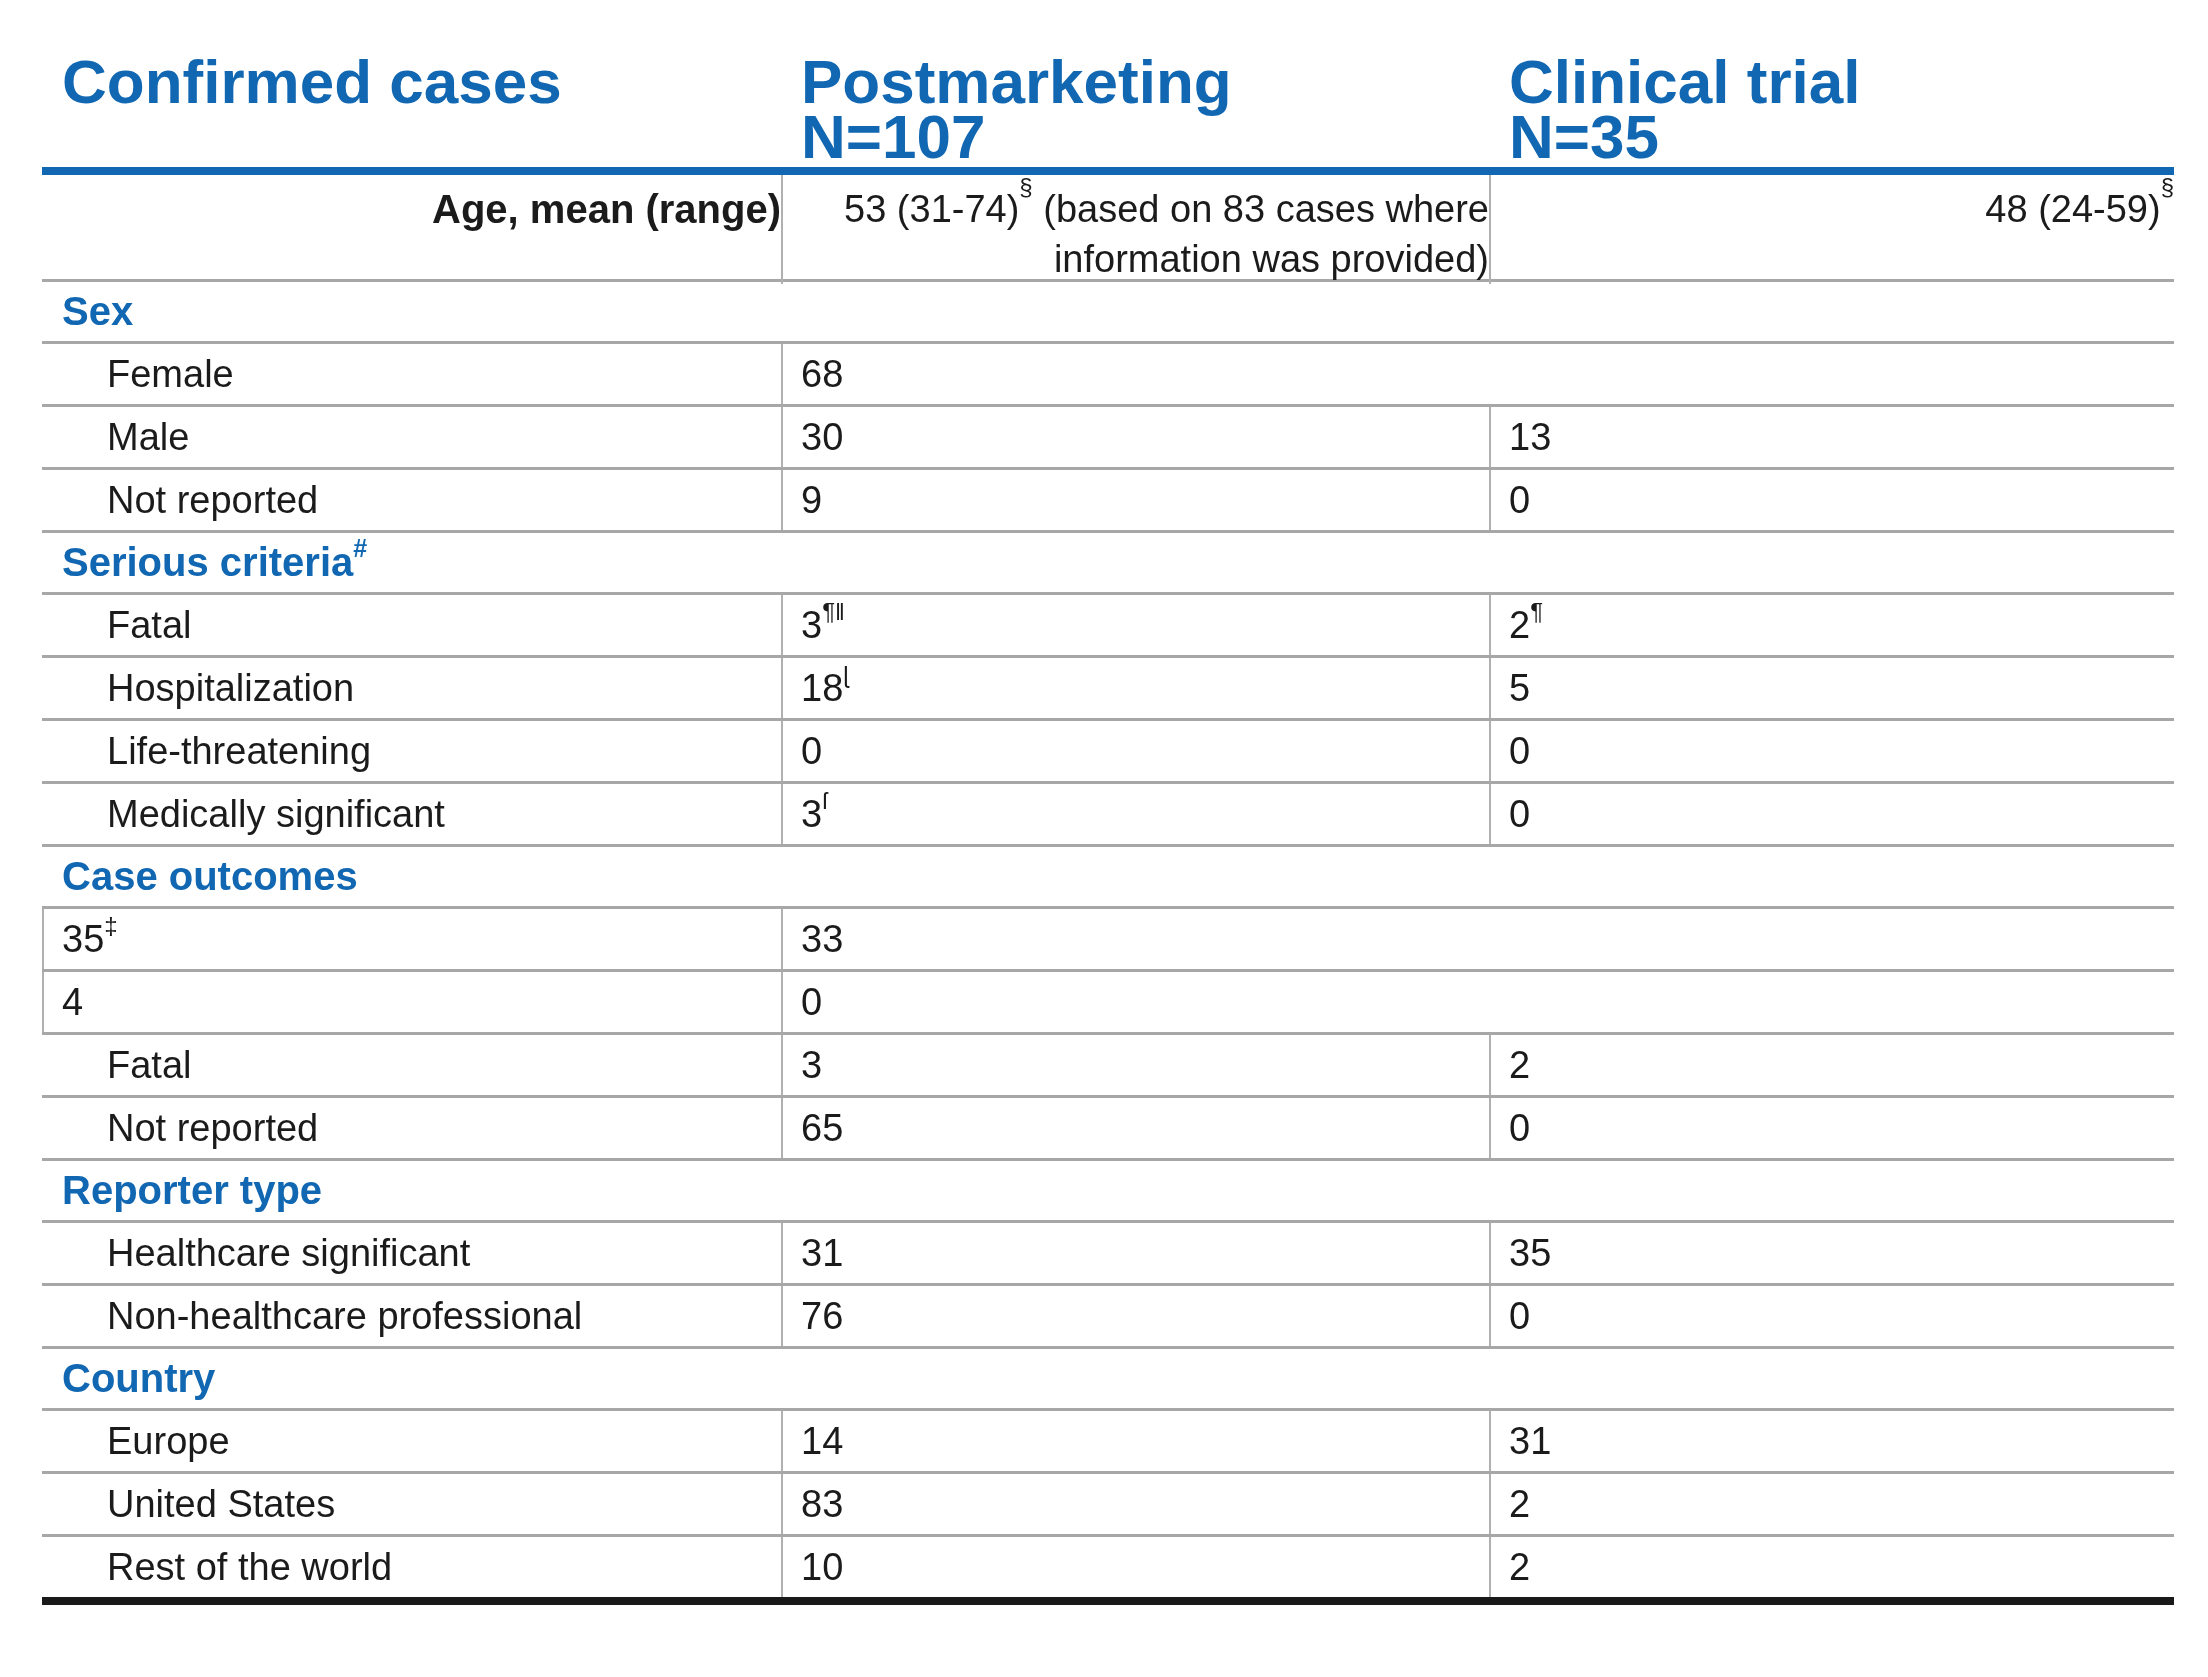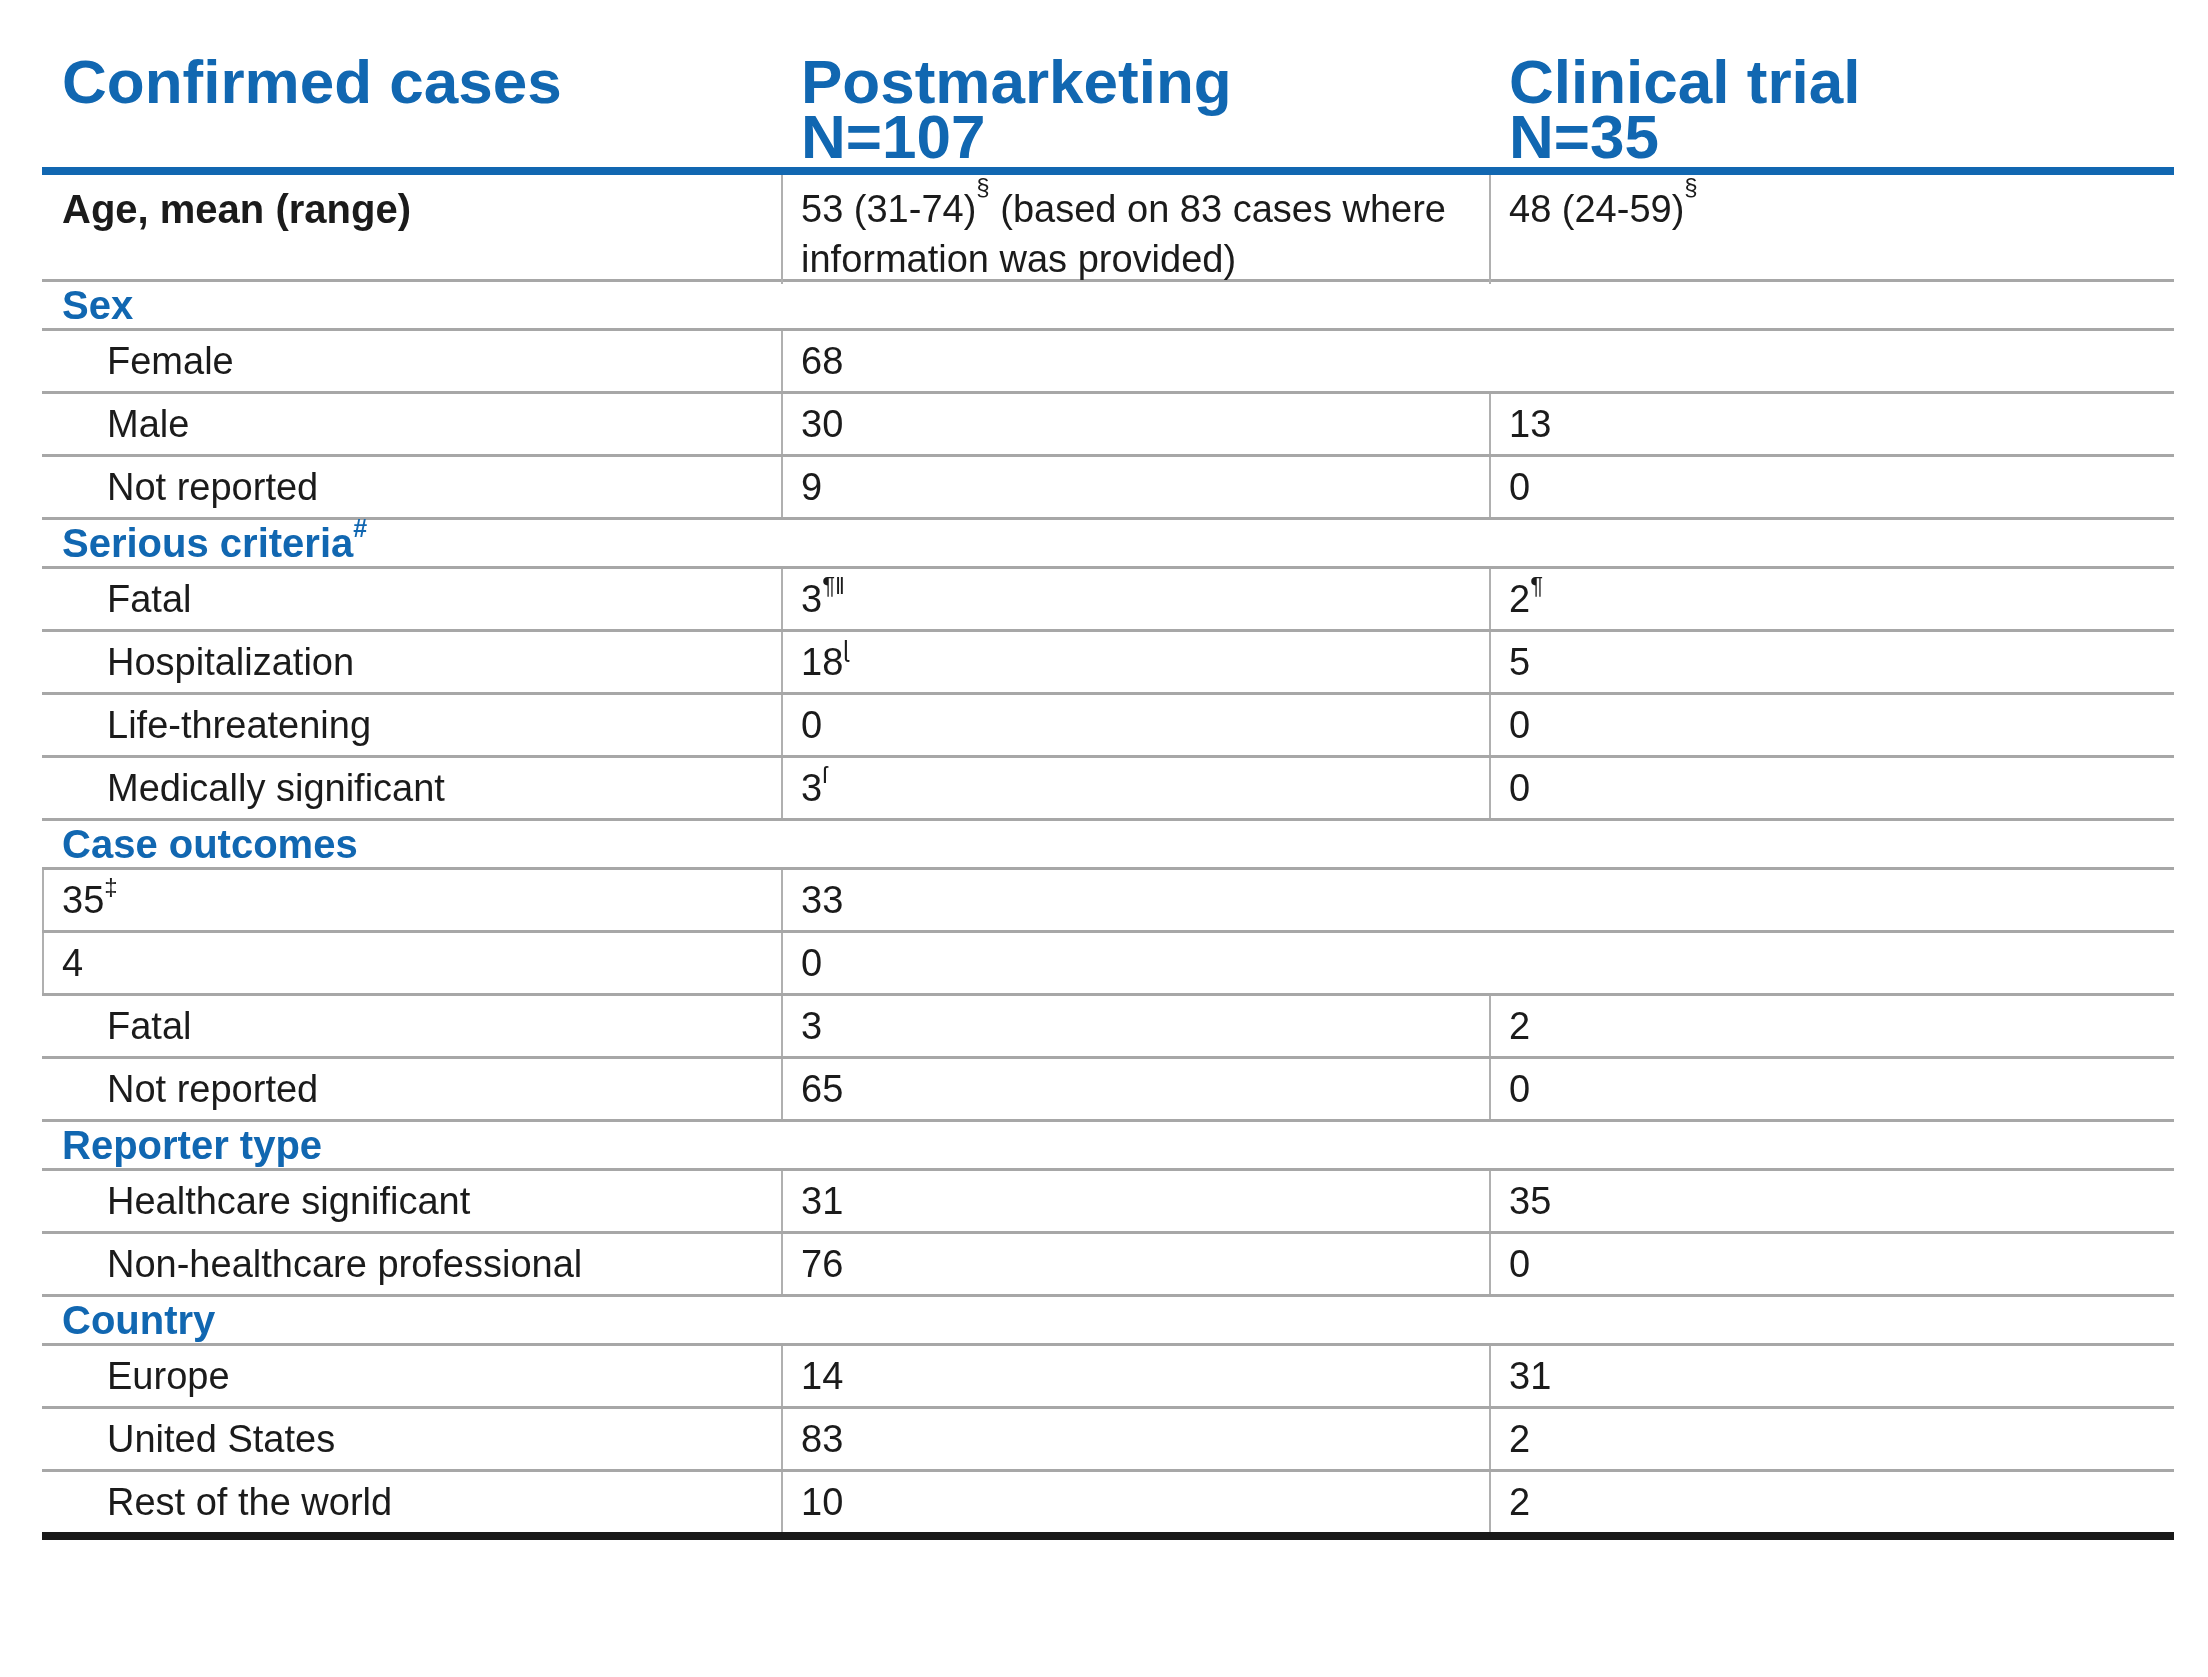--- a/index.html
+++ b/index.html
@@ -22,22 +22,22 @@
   }
   .header-cell{
     color:var(--blue);font-weight:bold;font-size:62px;line-height:55px;
     padding-left:20px;box-sizing:border-box;
   }
   .blue-rule{height:8px;background:var(--blue);}
   .row{
     display:grid;grid-template-columns:var(--c1) var(--c2) var(--c3);
     box-sizing:border-box;border-top:3px solid var(--line);
   }
-  .age-row{height:104px;border-top:none;}
-  .section-row{height:49px;grid-template-columns:100%;text-align:right;}
+  .age-row{height:104px;border-top:none;text-align:right;}
+  .section-row{height:62px;grid-template-columns:100%;text-align:right;}
   .data-row{height:63px;}
   .cell{box-sizing:border-box;font-size:38px;}
   .label-cell{padding-left:65px;display:flex;align-items:center;}
   .value-cell{padding-left:18px;border-left:2px solid var(--vline);display:flex;align-items:center;}
   .age-row .cell{display:block;padding-top:9px;line-height:50px;}
   .age-row .label-cell{font-weight:bold;font-size:40px;padding-left:20px;}
   .section-label{
     color:var(--blue);font-weight:bold;font-size:40px;
     padding-left:20px;display:flex;align-items:center;height:100%;
   }

